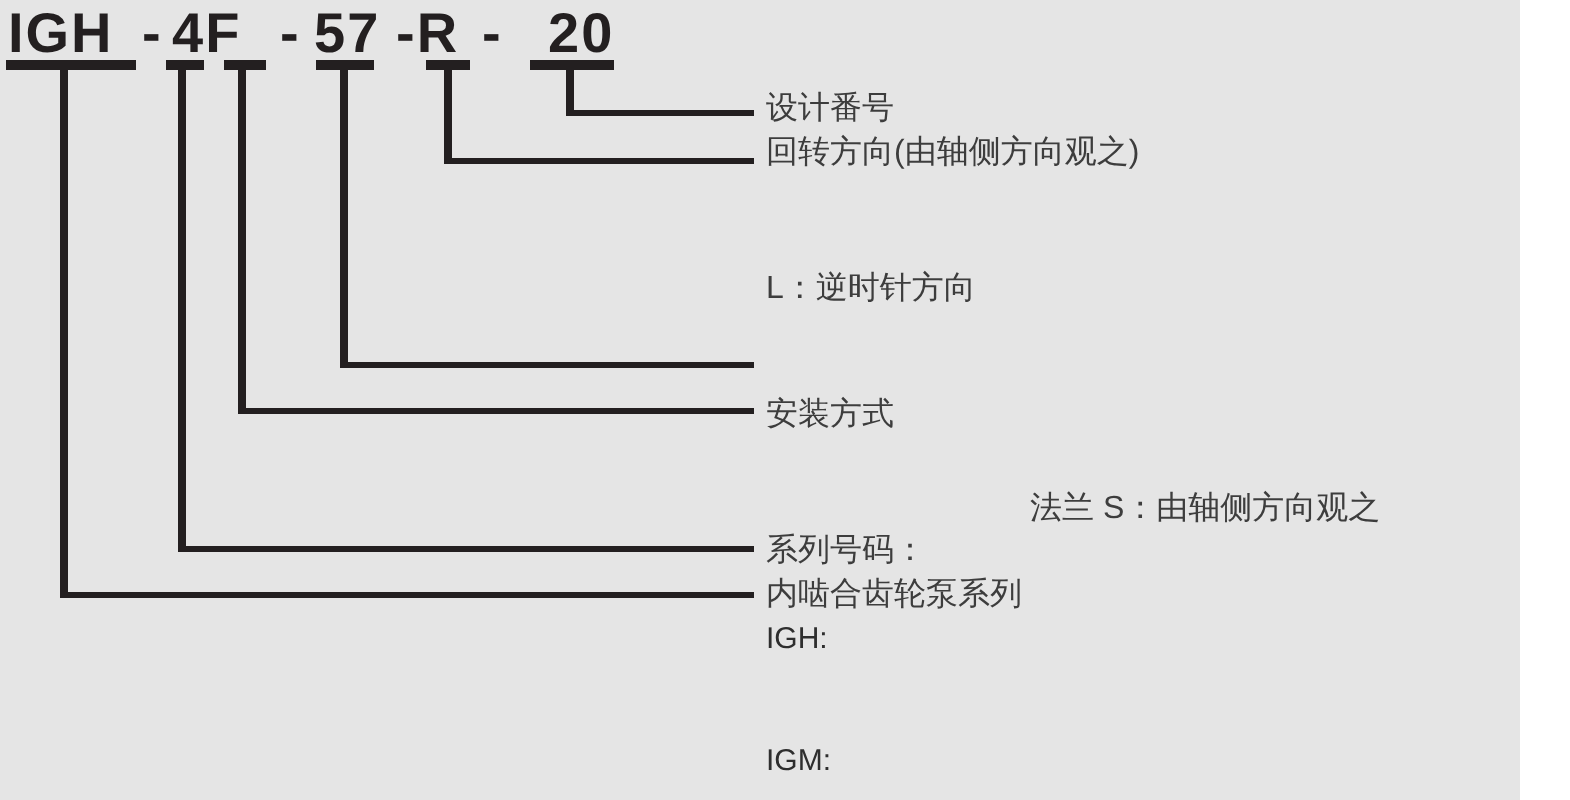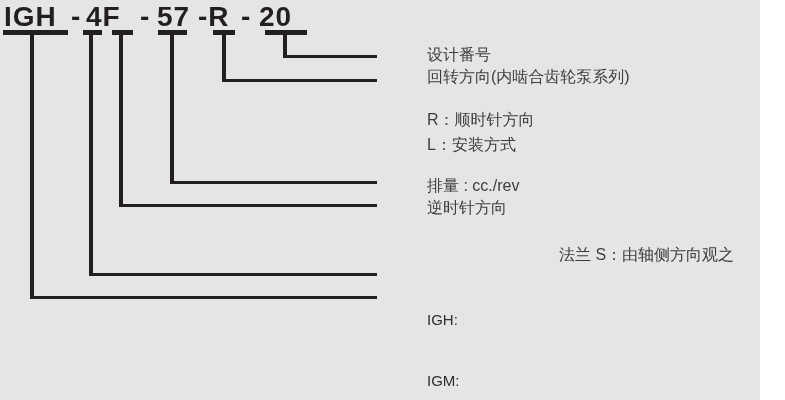--- a/index.html
+++ b/index.html
@@ -41,56 +41,55 @@
     border-left: 4px solid #231f20;
     border-bottom: 3px solid #231f20;
   }
   
   .lbl {
     position: absolute;
     font-size: 16px;
     color: #3d3d3d;
     line-height: 17px;
     white-space: pre;
-    margin-left: 44px;
   }
   .lbl.small { font-size: 15px; }
   .lbl.bold  { font-weight: normal; color: #2e2e2e; }
 </style>
 </head>
 <body>
 
 <div class="stage">
 
   <span class="seg" style="left:4px">IGH</span>
   <span class="seg" style="left:71px">-</span>
   <span class="seg" style="left:86px">4F</span>
   <span class="seg" style="left:140px">-</span>
   <span class="seg" style="left:157px">57</span>
   <span class="seg" style="left:198px">-R</span>
   <span class="seg" style="left:241px">-</span>
-  <span class="seg" style="left:259px">20</span>
+  <span class="seg" style="left:274px">20</span>
 
   <div class="ubar" style="left:3px;   width:65px"></div>
   <div class="ubar" style="left:83px;  width:19px"></div>
   <div class="ubar" style="left:112px; width:21px"></div>
   <div class="ubar" style="left:158px; width:29px"></div>
   <div class="ubar" style="left:213px; width:22px"></div>
   <div class="ubar" style="left:265px; width:42px"></div>
 
   <div class="conn" style="left:283px; width:94px;  height:23px"></div>
   <div class="conn" style="left:222px; width:155px; height:47px"></div>
   <div class="conn" style="left:170px; width:207px; height:149px"></div>
   <div class="conn" style="left:119px; width:258px; height:172px"></div>
   <div class="conn" style="left:89px;  width:288px; height:241px"></div>
   <div class="conn" style="left:30px;  width:347px; height:264px"></div>
 
   <div class="lbl" style="left:383px; top:46px">设计番号</div>
-  <div class="lbl" style="left:383px; top:68px">回转方向(内啮合齿轮泵系列)</div>
-  <div class="lbl" style="left:383px; top:111px">R：顺时针方向</div>
-  <div class="lbl" style="left:383px; top:136px">L：安装方式</div>
-  <div class="lbl" style="left:383px; top:177px">排量 : cc./rev</div>
-  <div class="lbl" style="left:383px; top:199px">逆时针方向</div>
+  <div class="lbl" style="left:383px; top:68px">回转方向(由轴侧方向观之)</div>
+  <div class="lbl" style="left:383px; top:136px">L：逆时针方向</div>
+  <div class="lbl" style="left:383px; top:199px">安装方式</div>
   <div class="lbl" style="left:515px; top:246px">法兰 S：由轴侧方向观之</div>
+  <div class="lbl" style="left:383px; top:267px">系列号码：</div>
+  <div class="lbl" style="left:383px; top:289px">内啮合齿轮泵系列</div>
   <div class="lbl small bold" style="left:383px; top:311px">IGH:</div>
   <div class="lbl small bold" style="left:383px; top:372px">IGM:</div>
 
 </div>
 
 </body></html>

